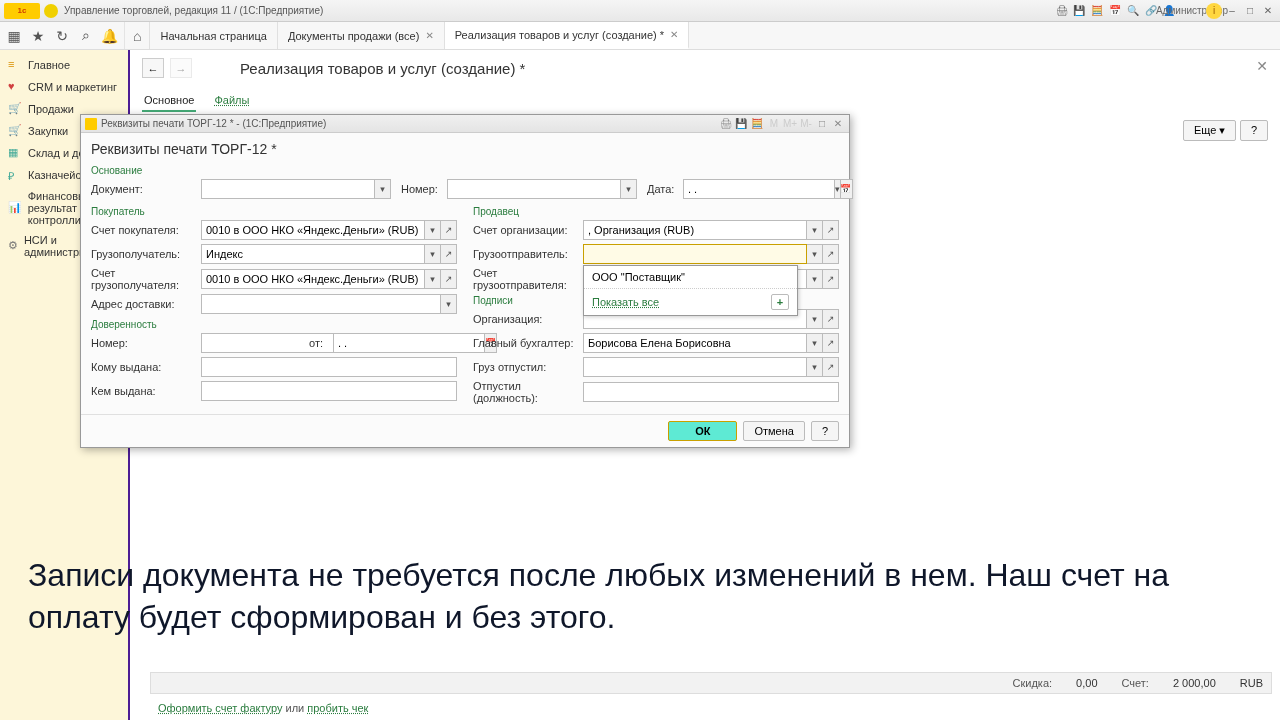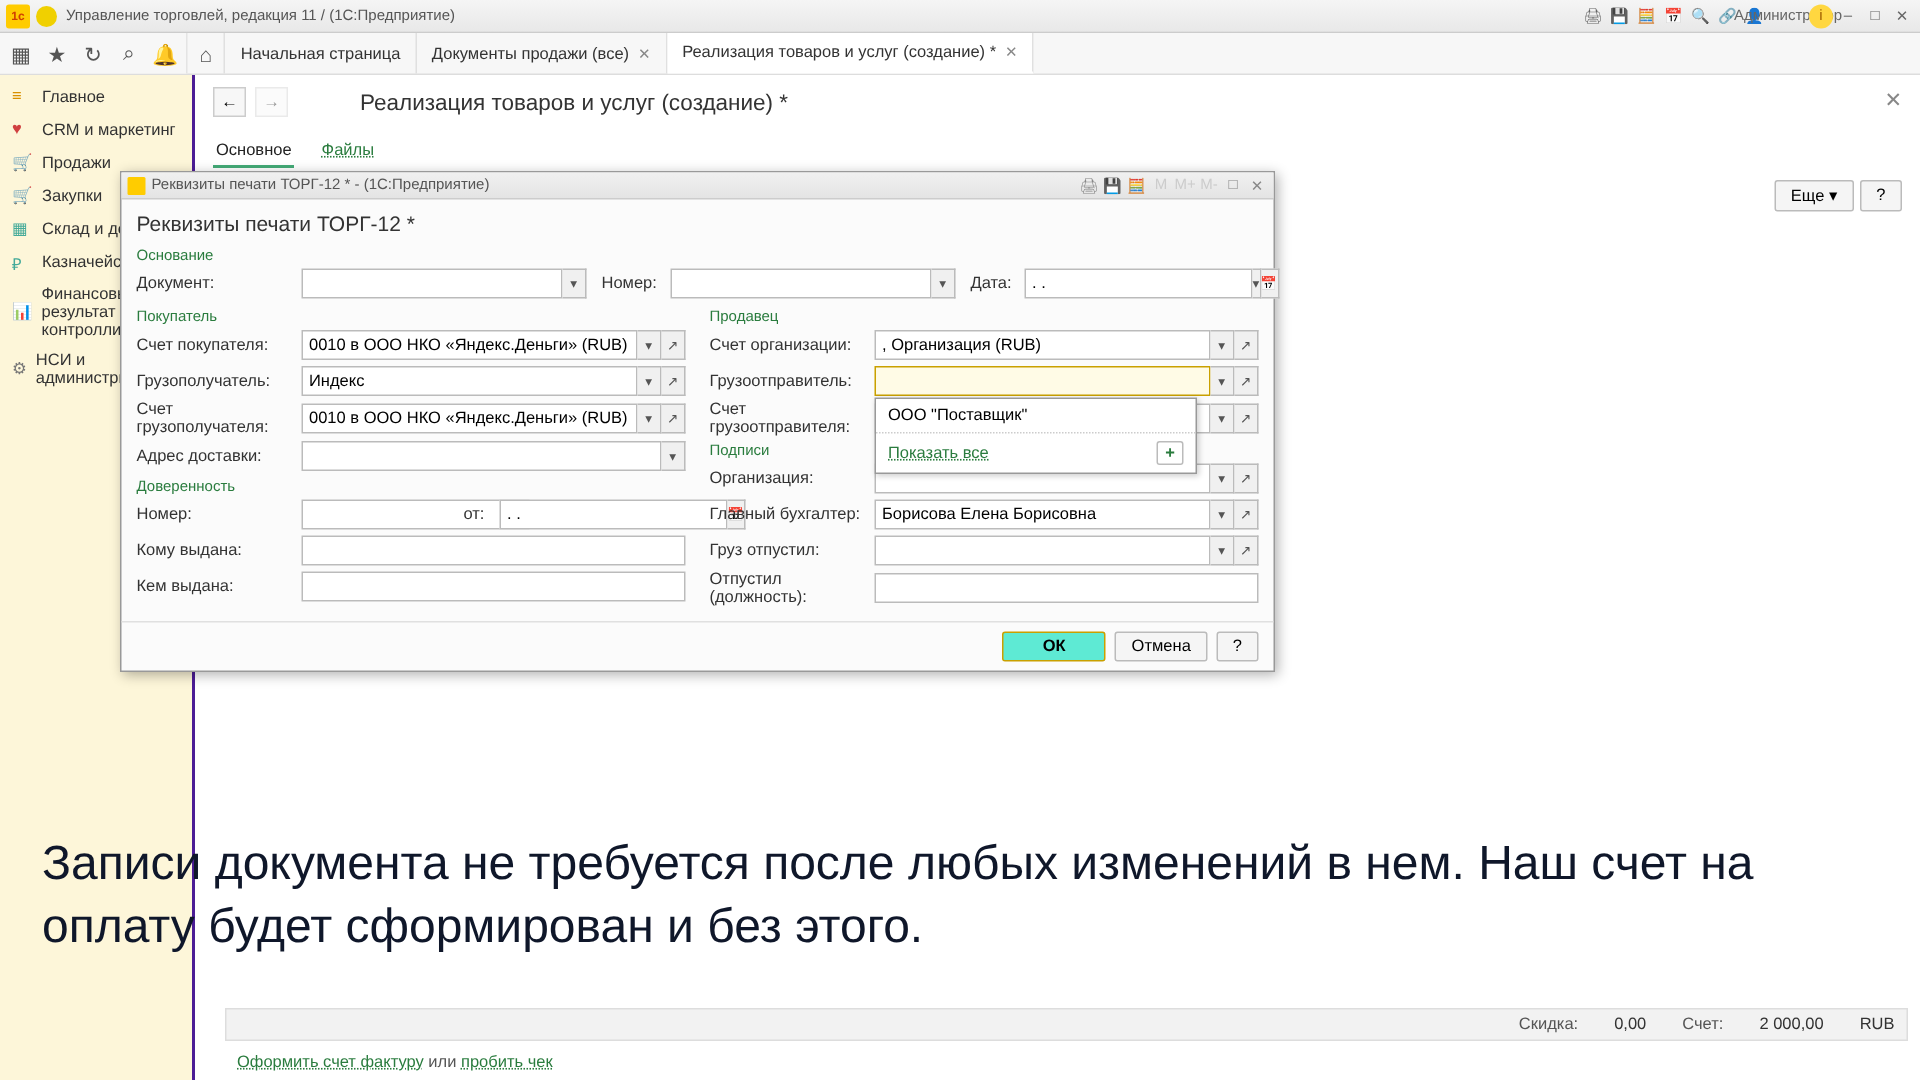--- a/index.html
+++ b/index.html
@@ -1,20 +1,20 @@
 <!DOCTYPE html>
 <html><head>
 <meta charset="utf-8">
 <style>
   * { box-sizing: border-box; margin: 0; padding: 0; }
   body { font-family: Arial, sans-serif; font-size: 11px; background: #fff; width: 1280px; height: 720px; overflow: hidden; position: relative; }
   
   
   .titlebar { height: 22px; background: linear-gradient(#f5f5f5, #e8e8e8); border-bottom: 1px solid #ccc; display: flex; align-items: center; padding: 0 4px; font-size: 10px; color: #555; }
-  .titlebar .logo { width: 16px; height: 16px; background: #ffcc00; border-radius: 2px; display: flex; align-items: center; justify-content: center; font-size: 8px; font-weight: bold; color: #d04000; margin-right: 4px; }
+  .titlebar .logo { width: 36px; height: 16px; background: #ffcc00; border-radius: 2px; display: flex; align-items: center; justify-content: center; font-size: 8px; font-weight: bold; color: #d04000; margin-right: 4px; }
   .titlebar .drop { width: 14px; height: 14px; background: #f0d000; border-radius: 50%; margin-right: 6px; }
   .titlebar .title { flex: 1; }
   .titlebar .right { display: flex; align-items: center; gap: 2px; }
   .titlebar .right span { width: 16px; height: 16px; display: inline-flex; align-items: center; justify-content: center; color: #666; cursor: pointer; }
   .titlebar .admin { font-size: 10px; color: #333; margin: 0 4px; }
   
   
   .tabrow { height: 28px; background: #f7f7f7; border-bottom: 1px solid #ddd; display: flex; align-items: stretch; }
   .tabrow .iconbar { display: flex; align-items: center; padding: 0 6px; gap: 8px; background: #f7f7f7; border-right: 1px solid #e4e4e4;}
   .tabrow .iconbar span { width: 16px; height: 16px; display: inline-flex; align-items: center; justify-content: center; color: #555; cursor: pointer; font-size: 14px;}

